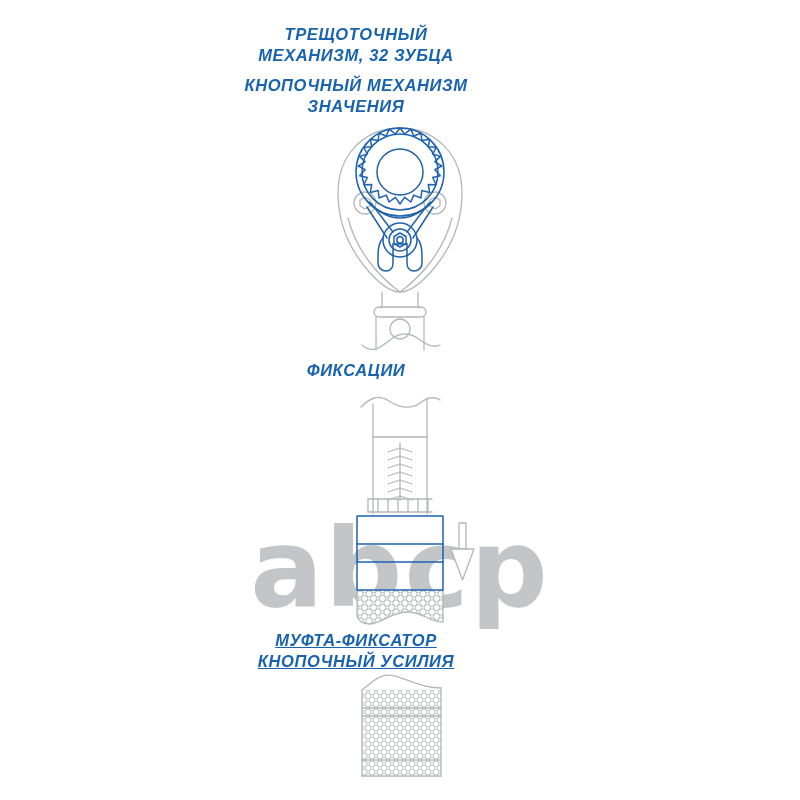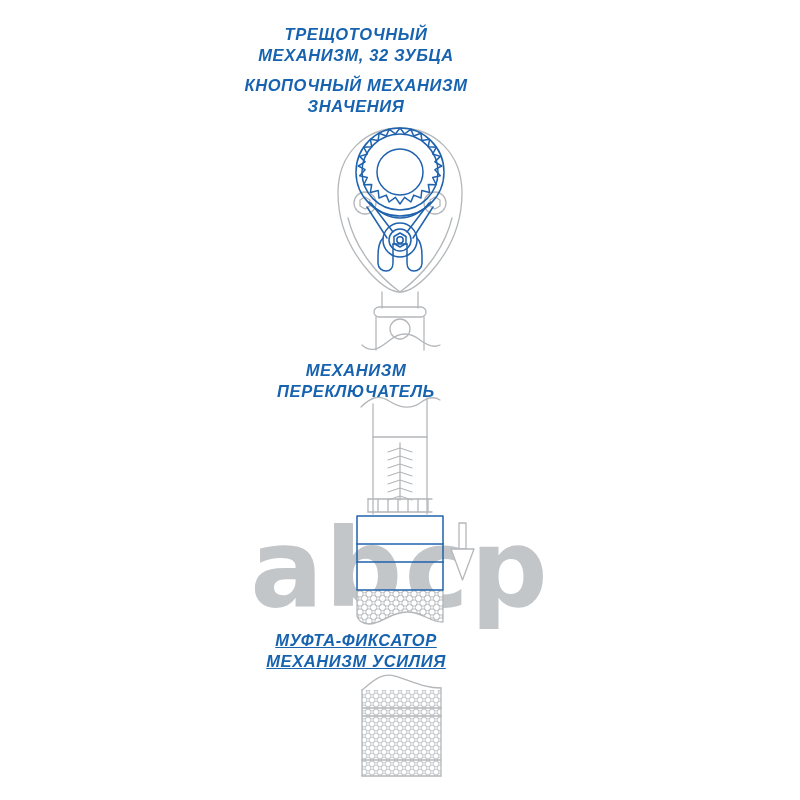--- a/index.html
+++ b/index.html
@@ -230,22 +230,21 @@
     <span class="l">ТРЕЩОТОЧНЫЙ</span>
     <span class="l">МЕХАНИЗМ, 32 ЗУБЦА</span>
   </div>
 
   <div class="callout" id="label-button-lock">
     <span class="l">КНОПОЧНЫЙ МЕХАНИЗМ</span>
     <span class="l">ЗНАЧЕНИЯ</span>
   </div>
 
   <div class="callout" id="label-lever">
-    <span class="l">МЕХАНИЗМ</span>
-    <span class="l">ПЕРЕКЛЮЧАТЕЛЬ</span>
+    <span class="l">ФИКСАЦИИ</span>
   </div>
 
   <div class="callout" id="label-coupling">
     <span class="l">МУФТА-ФИКСАТОР</span>
-    <span class="l">МЕХАНИЗМ УСИЛИЯ</span>
+    <span class="l">КНОПОЧНЫЙ УСИЛИЯ</span>
   </div>
 
 </div>
 
 </body></html>

